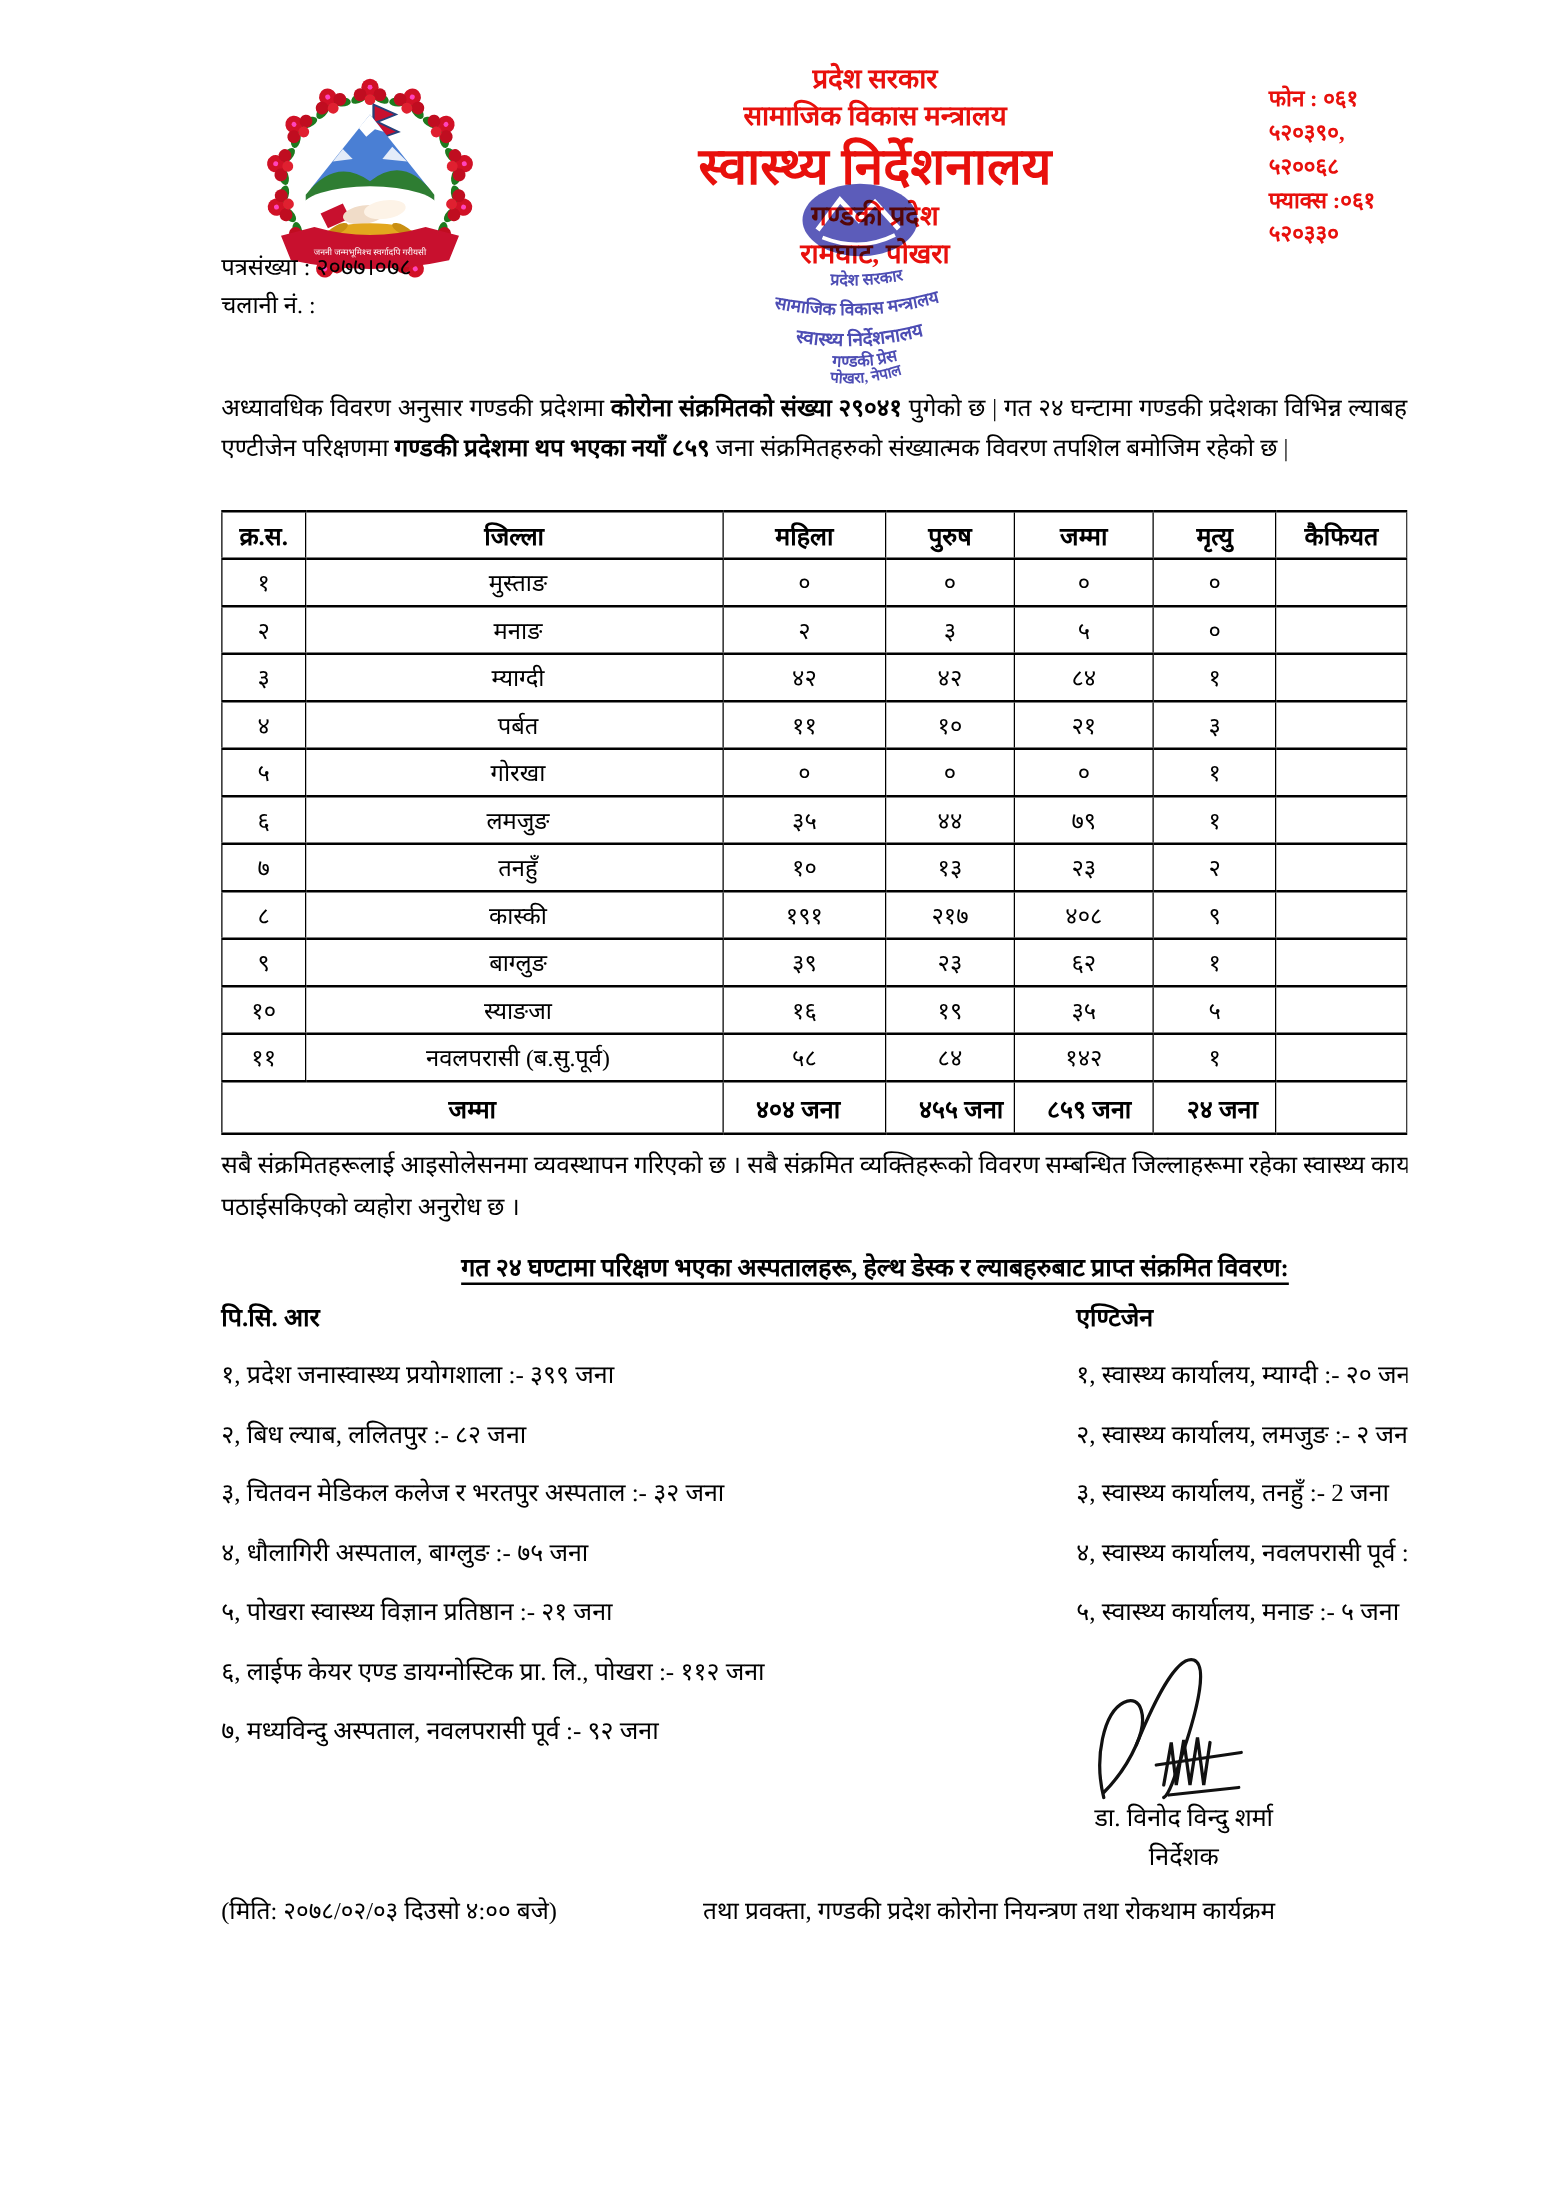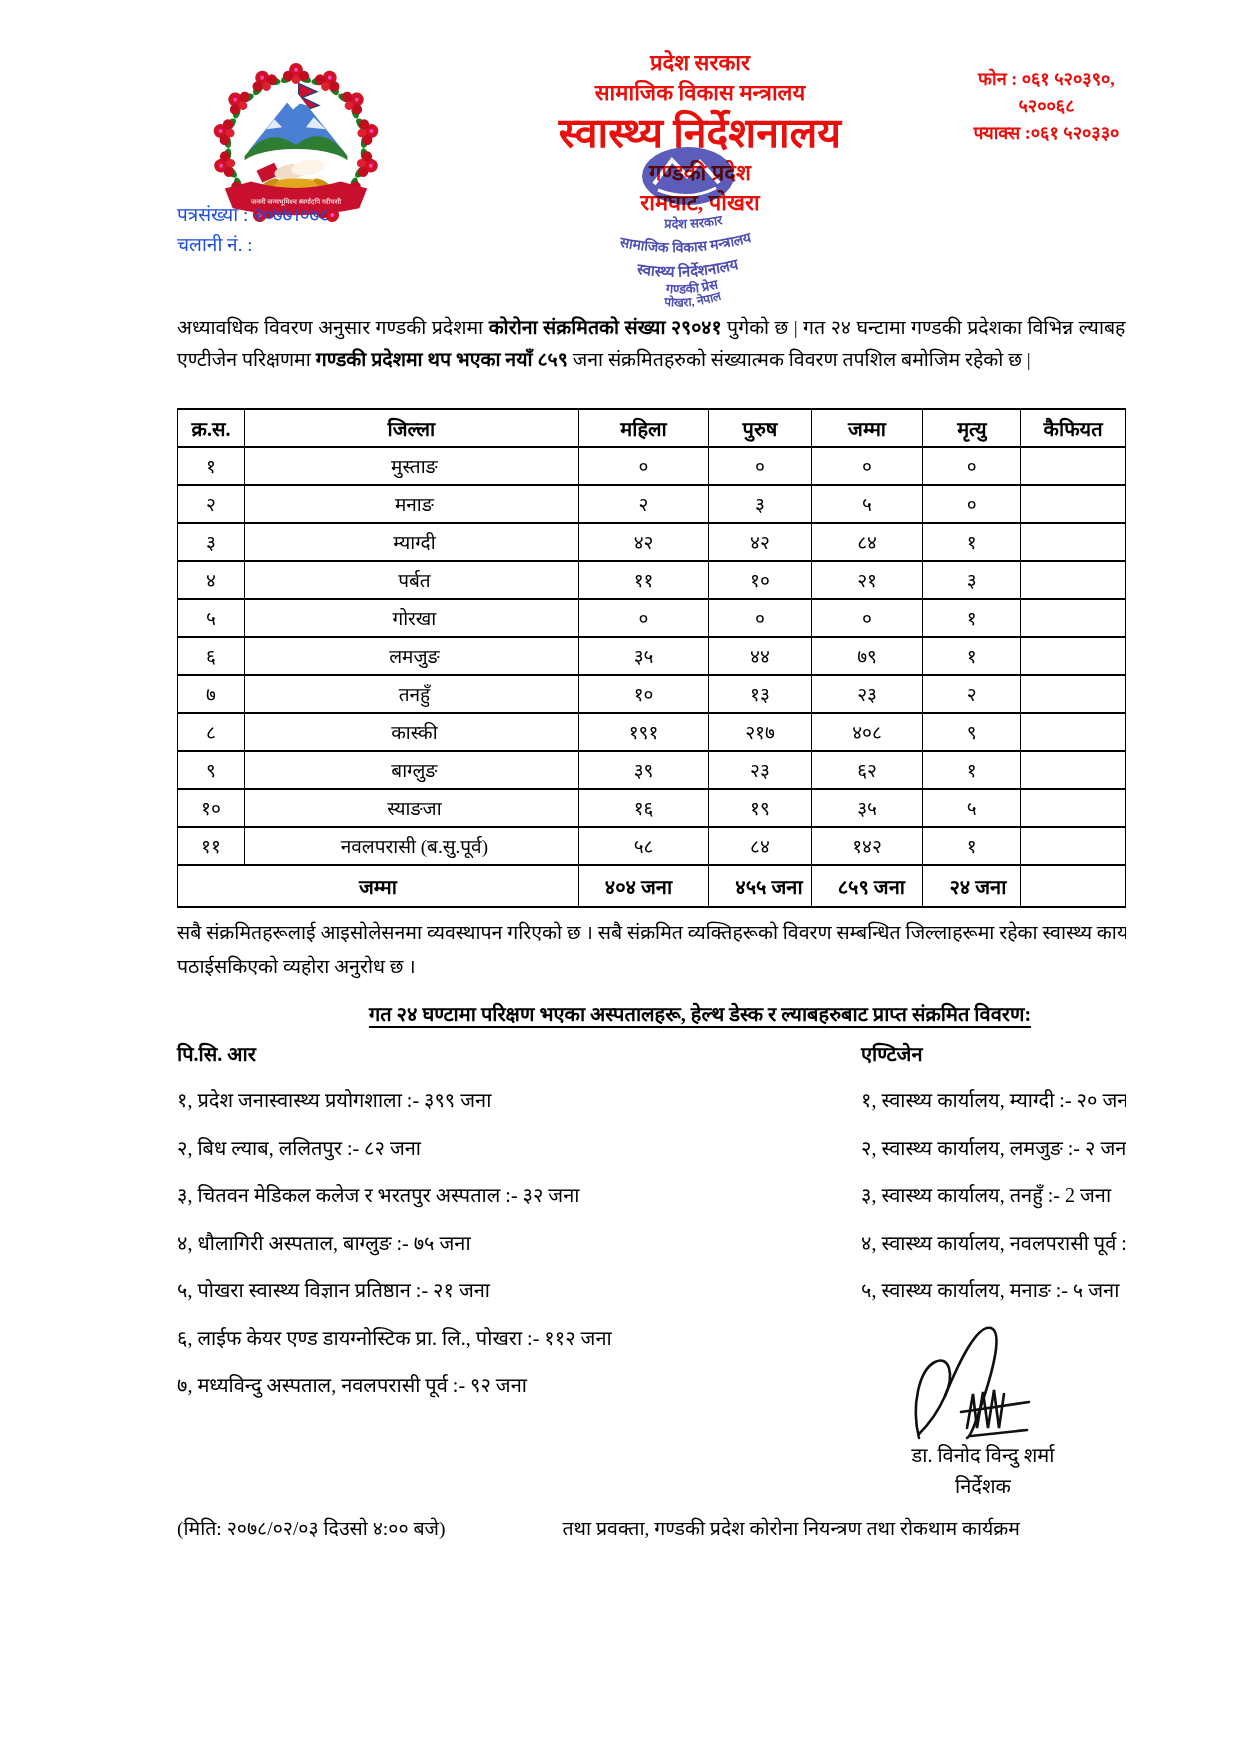--- a/index.html
+++ b/index.html
@@ -5,22 +5,22 @@
   * { margin:0; padding:0; box-sizing:border-box; }
   html,body { background:#ffffff; }
   body { font-family:"Liberation Serif","DejaVu Serif",serif; color:#000; }
   .page { position:relative; width:1011px; height:1754px; margin:0 auto; background:#fff; overflow:hidden; }
 
   
   .emblem { position:absolute; left:66px; top:56px; width:230px; height:178px; }
   .hdr-center { position:absolute; left:0; top:48px; width:1170px; text-align:center; color:#e8100c; }
   .hdr-line1, .hdr-line2, .hdr-line4, .hdr-line5 { font-size:22px; font-weight:bold; line-height:30px; }
   .hdr-line3 { font-size:41px; font-weight:bold; line-height:50px; }
-  .contact { position:absolute; left:852px; top:66px; color:#e8100c; font-size:18px; font-weight:bold; line-height:27px;text-align:center; }
-  .letterno { position:absolute; left:62px; top:200px; color:#1d4ed8; font-size:19px; line-height:30px; }
+  .contact { position:absolute; left:900px; top:66px; color:#e8100c; font-size:18px; font-weight:bold; line-height:27px; }
+  .letterno { position:absolute; left:62px; top:200px; color:#000000; font-size:19px; line-height:30px; }
 
   
   .stamp { position:absolute; left:423px; top:146px; width:262px; height:168px; mix-blend-mode:multiply; opacity:.92; }
   .stamp text { fill:#3e3eae; font-weight:bold; }
 
   
   .subject { position:absolute; left:0; top:282px; width:1170px; text-align:center; font-size:20px; font-weight:bold; }
   .subject .subj-text { text-decoration:underline; }
   .subject .subj-bar { font-weight:normal; color:#555; padding-left:14px; }
 
@@ -43,21 +43,21 @@
   .section-hd { position:absolute; left:0; top:1000px; width:1170px; text-align:center; font-size:20px; font-weight:bold; }
   .section-hd span { text-decoration:underline; text-underline-offset:5px; }
 
   
   .pcr-col { position:absolute; left:62px; top:1040px; width:580px; }
   .antigen-col { position:absolute; left:746px; top:1040px; width:470px; }
   .list-title { font-size:20px; font-weight:bold; margin-bottom:10px; }
   .hosp-list .hosp-item { font-size:20px; line-height:47.5px; white-space:nowrap; }
 
   
-  .sig-block { position:absolute; left:658px; top:1318px; width:420px; text-align:center; }
+  .sig-block { position:absolute; left:622px; top:1318px; width:420px; text-align:center; }
   .sig-svg { display:block; margin:0 auto; width:165px; height:128px; }
   .sig-name { font-size:20px; line-height:30px; margin-top:-6px; }
   .sig-title { font-size:20px; line-height:32px; }
 
   .role-line { position:absolute; right:106px; top:1514px; font-size:19.5px; }
   .date-line { position:absolute; left:62px; top:1514px; font-size:19.5px; }
 </style>
 </head>
 <body>
 

